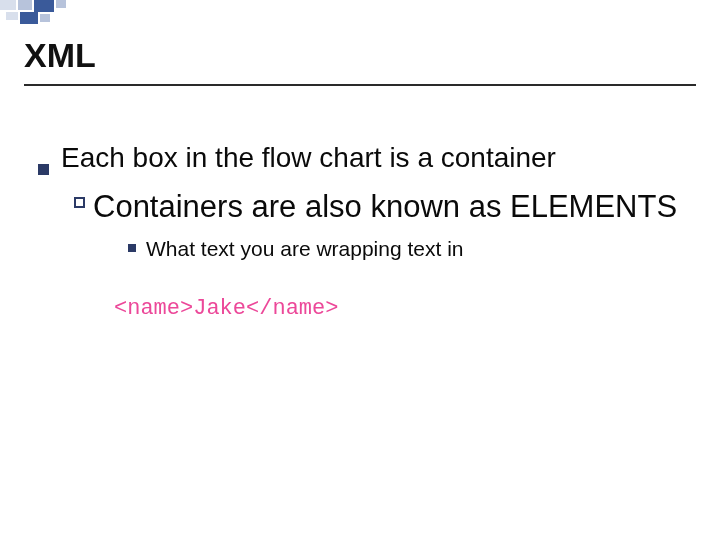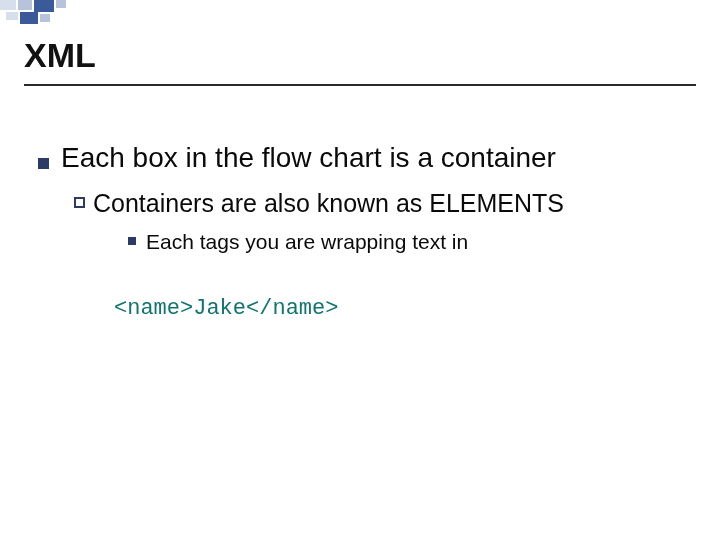--- a/index.html
+++ b/index.html
@@ -42,38 +42,38 @@
   }
   .content {
     position: absolute;
     top: 140px;
     left: 38px;
     right: 38px;
     color: #0a0a0a;
   }
   .lvl1 {
     display: flex;
-    align-items: center;
+    align-items: flex-end;
     gap: 12px;
     font-size: 28px;
     line-height: 1.25;
     margin-bottom: 12px;
   }
   .bullet-sq {
     width: 11px;
     height: 11px;
     background: #2b3a66;
     margin-top: 11px;
     flex: 0 0 auto;
   }
   .lvl2 {
     display: flex;
     align-items: flex-start;
     gap: 8px;
-    font-size: 25px;
+    font-size: 31px;
     line-height: 1.3;
     margin-left: 36px;
     margin-bottom: 8px;
   }
   .bullet-hollow {
     width: 11px;
     height: 11px;
     border: 2px solid #2b3a66;
     margin-top: 10px;
     flex: 0 0 auto;
@@ -91,22 +91,22 @@
     width: 8px;
     height: 8px;
     background: #2b3a66;
     margin-top: 9px;
     flex: 0 0 auto;
   }
   .code-line {
     font-family: "Courier New", Courier, monospace;
     font-size: 22px;
     margin-left: 76px;
-    margin-top: 40px;
-    color: #0f766e;
+    margin-top: 32px;
+    color: #ec4899;
   }
 </style>
 </head>
 <body>
 
 <div class="corner-graphic">
   <div class="sq light" style="left:0;top:0;width:16px;height:10px;"></div>
   <div class="sq faded" style="left:18px;top:0;width:14px;height:10px;"></div>
   <div class="sq" style="left:34px;top:0;width:20px;height:12px;"></div>
   <div class="sq faded" style="left:56px;top:0;width:10px;height:8px;"></div>
@@ -125,19 +125,19 @@
     <span>Each box in the flow chart is a container</span>
   </div>
 
   <div class="lvl2">
     <span class="bullet-hollow"></span>
     <span>Containers are also known as ELEMENTS</span>
   </div>
 
   <div class="lvl3">
     <span class="bullet-sq-sm"></span>
-    <span>Each tags you are wrapping text in</span>
+    <span>What text you are wrapping text in</span>
   </div>
 
 
   <div class="code-line">&lt;name&gt;Jake&lt;/name&gt;</div>
 
 </div>
 
 </body></html>

